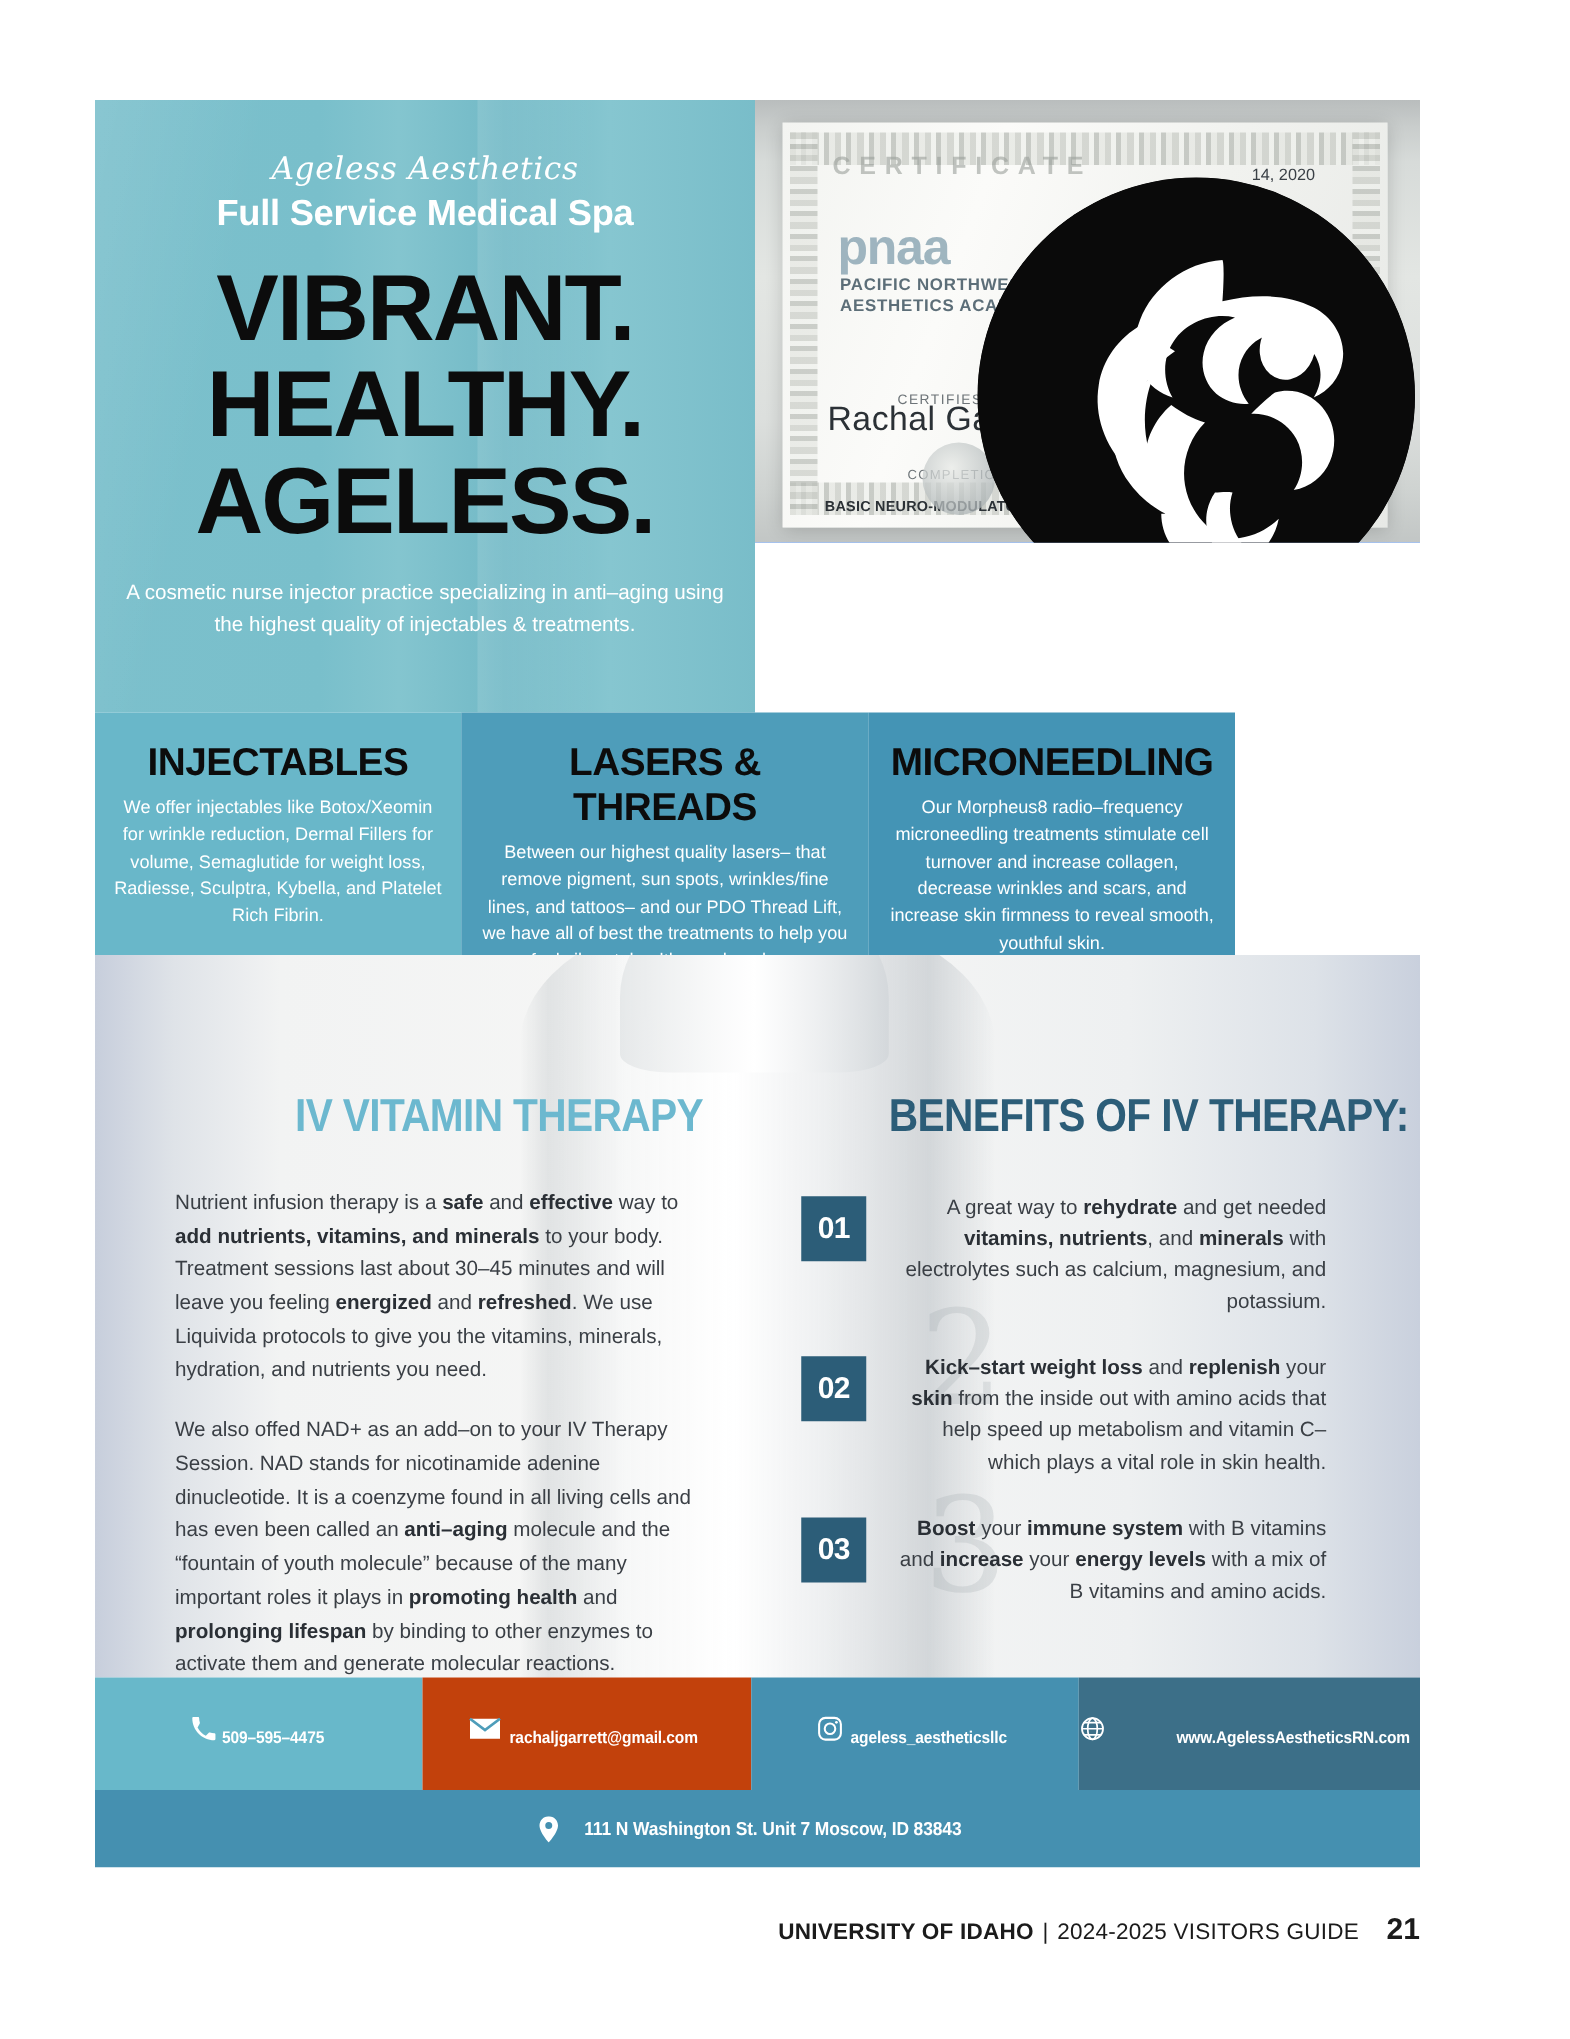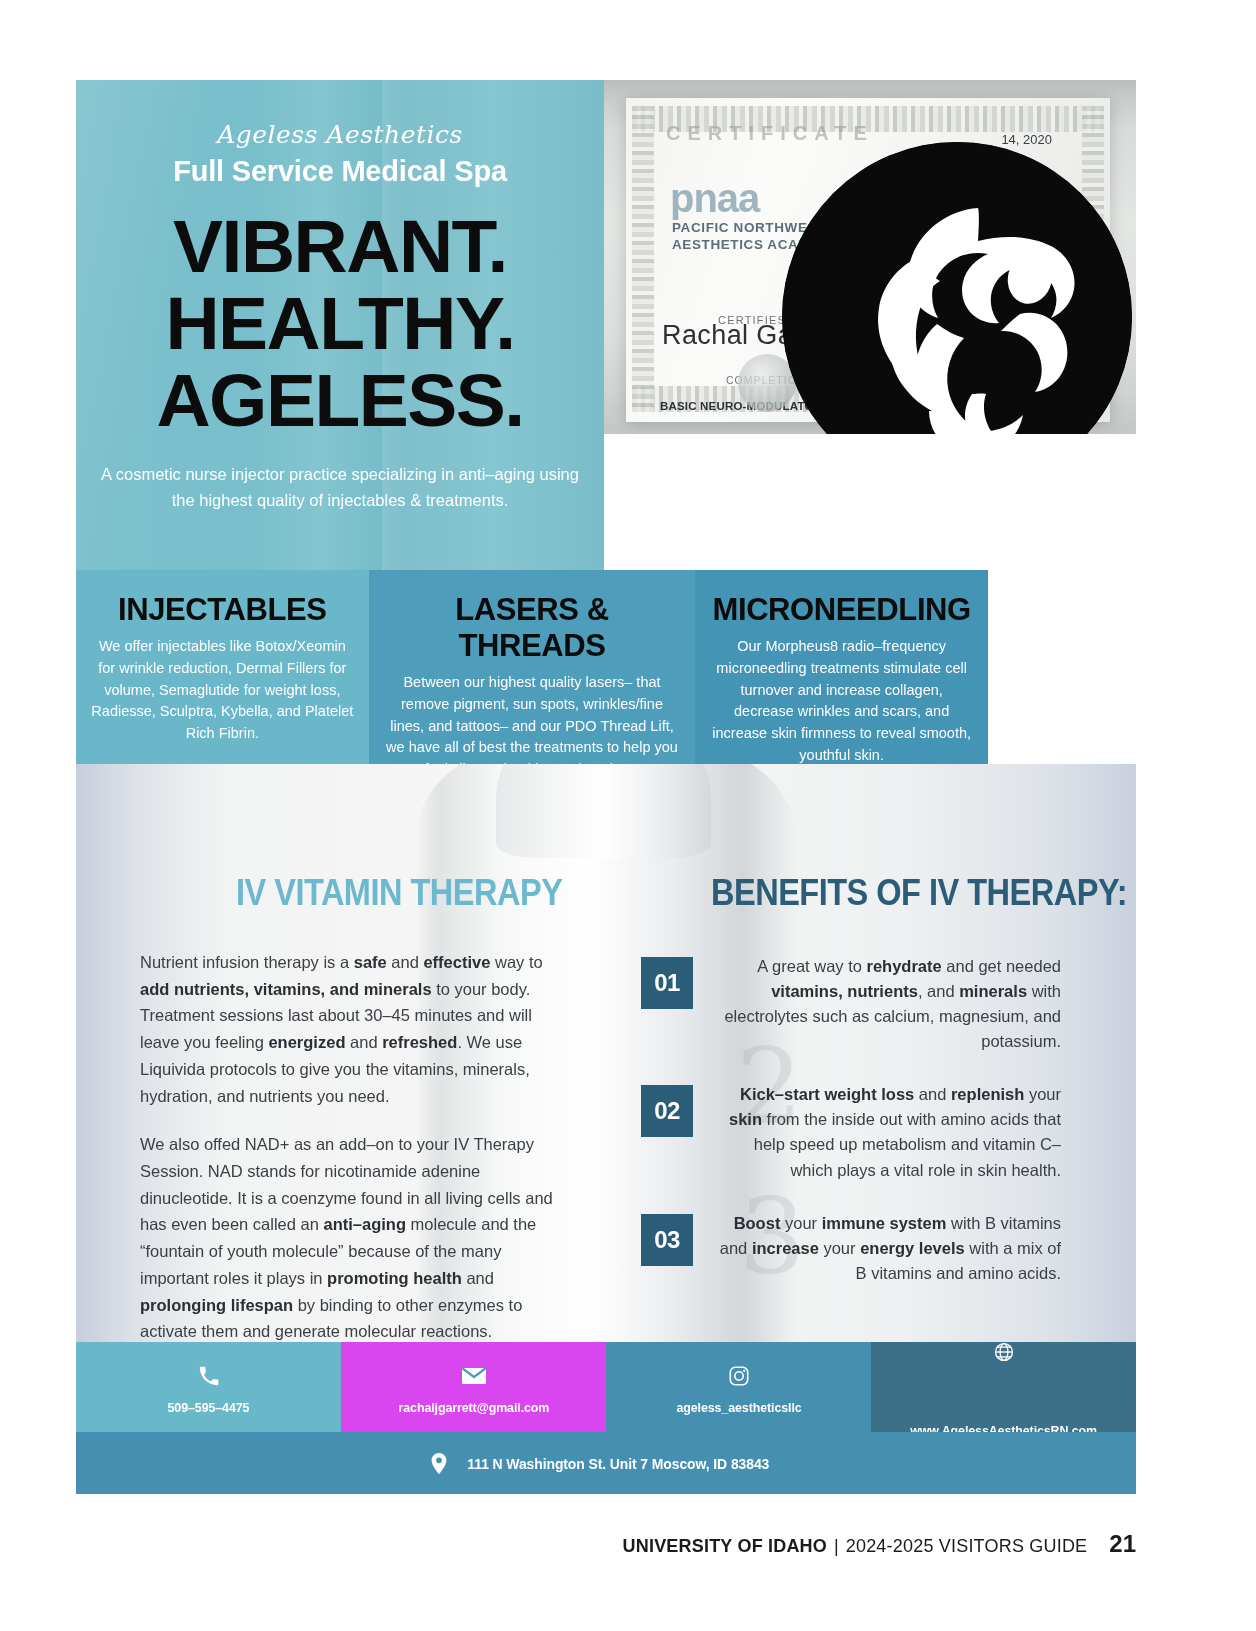--- a/index.html
+++ b/index.html
@@ -351,27 +351,27 @@
   .contacts {
     position: absolute;
     left: 0; top: 1262px;
     width: 1060px;
     height: 90px;
     display: flex;
   }
   .contact {
     flex: 1 1 0;
     display: flex;
-    flex-direction: column;
+    flex-direction: row;
     align-items: center;
     justify-content: center;
     padding-top: 4px;
   }
   .c1 { background: #68b8ca; }
-  .c2 { background: #d946ef; }
+  .c2 { background: #c2410c; }
   .c3 { background: #4590b0; }
   .c4 { background: #3c6f88; gap: 48px; }
   .c-icon {
     color: #ffffff;
     margin-bottom: 12px;
     height: 24px;
     display: flex; align-items: center; justify-content: center;
   }
   .c-label {
     font-size: 13.5px;

